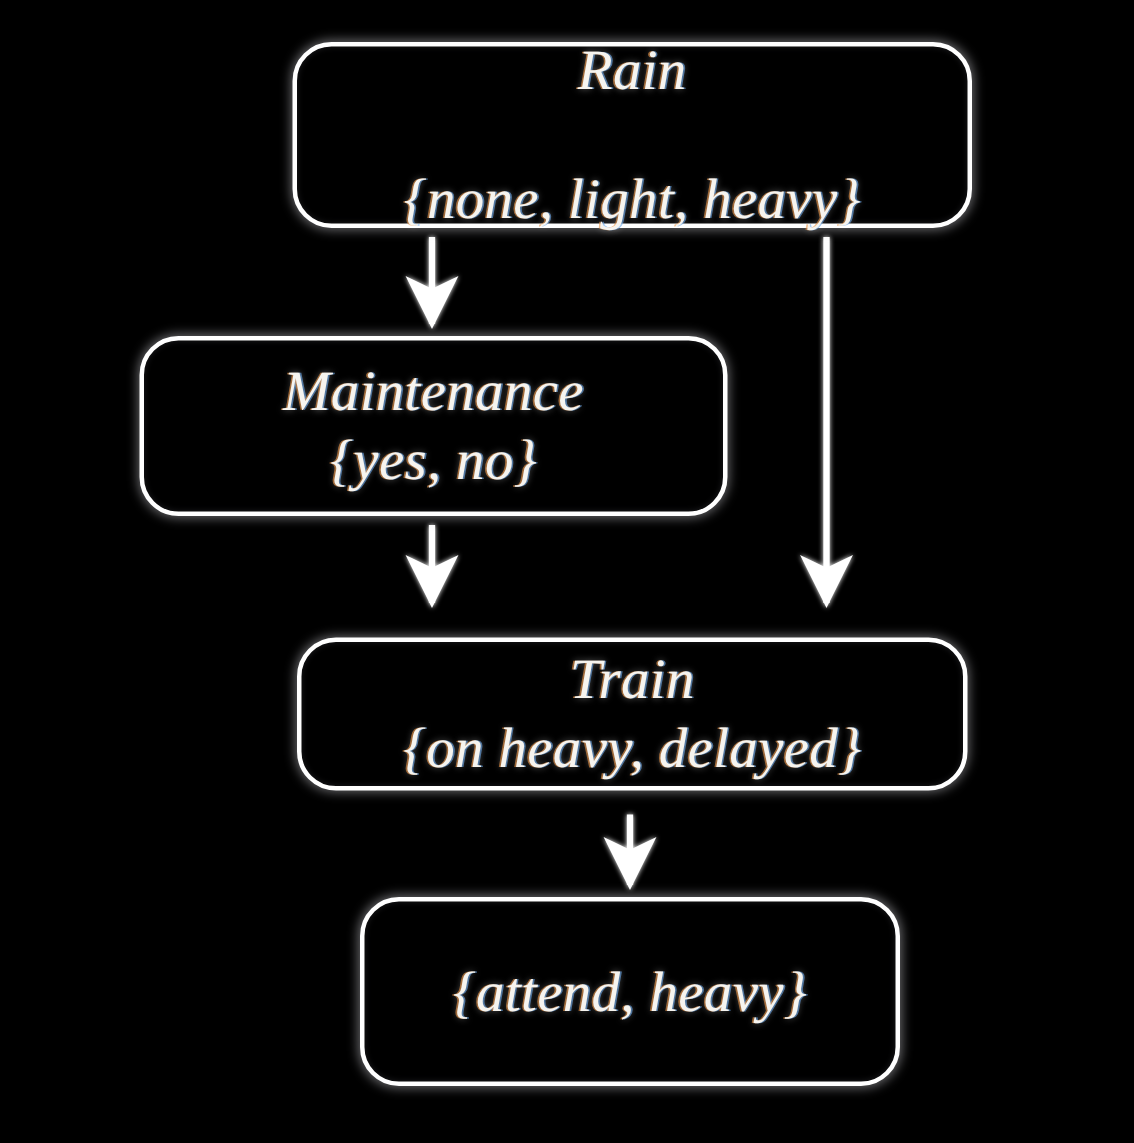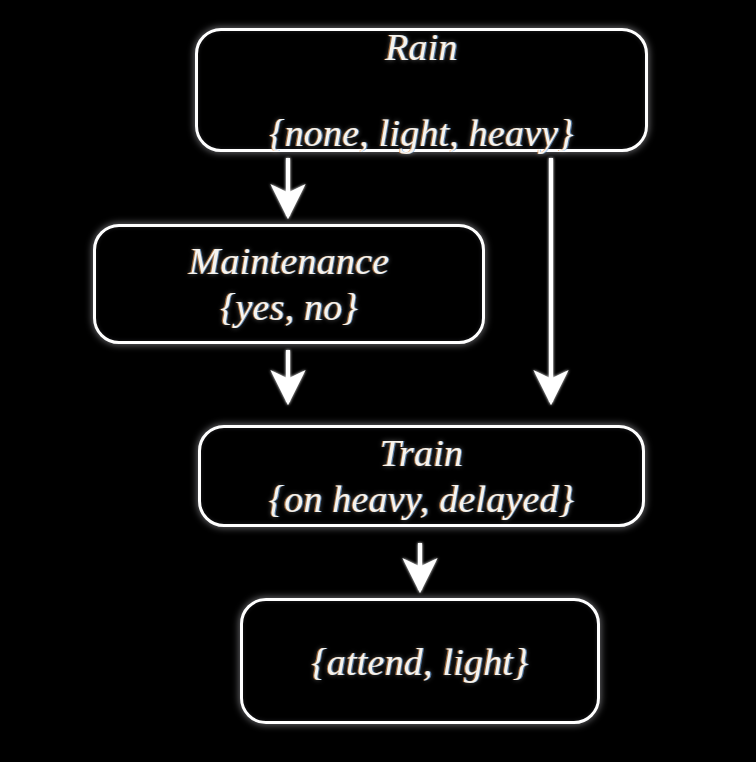--- a/index.html
+++ b/index.html
@@ -100,16 +100,16 @@
     <span class="node-title">Maintenance</span>
     <span class="node-states">{yes, no}</span>
   </div>
 
   <div class="node" id="node-train">
     <span class="node-title">Train</span>
     <span class="node-states">{on heavy, delayed}</span>
   </div>
 
   <div class="node" id="node-appointment">
-    <span class="node-states">{attend, light}</span>
+    <span class="node-states">{attend, heavy}</span>
   </div>
 
 </div>
 
 </body></html>

